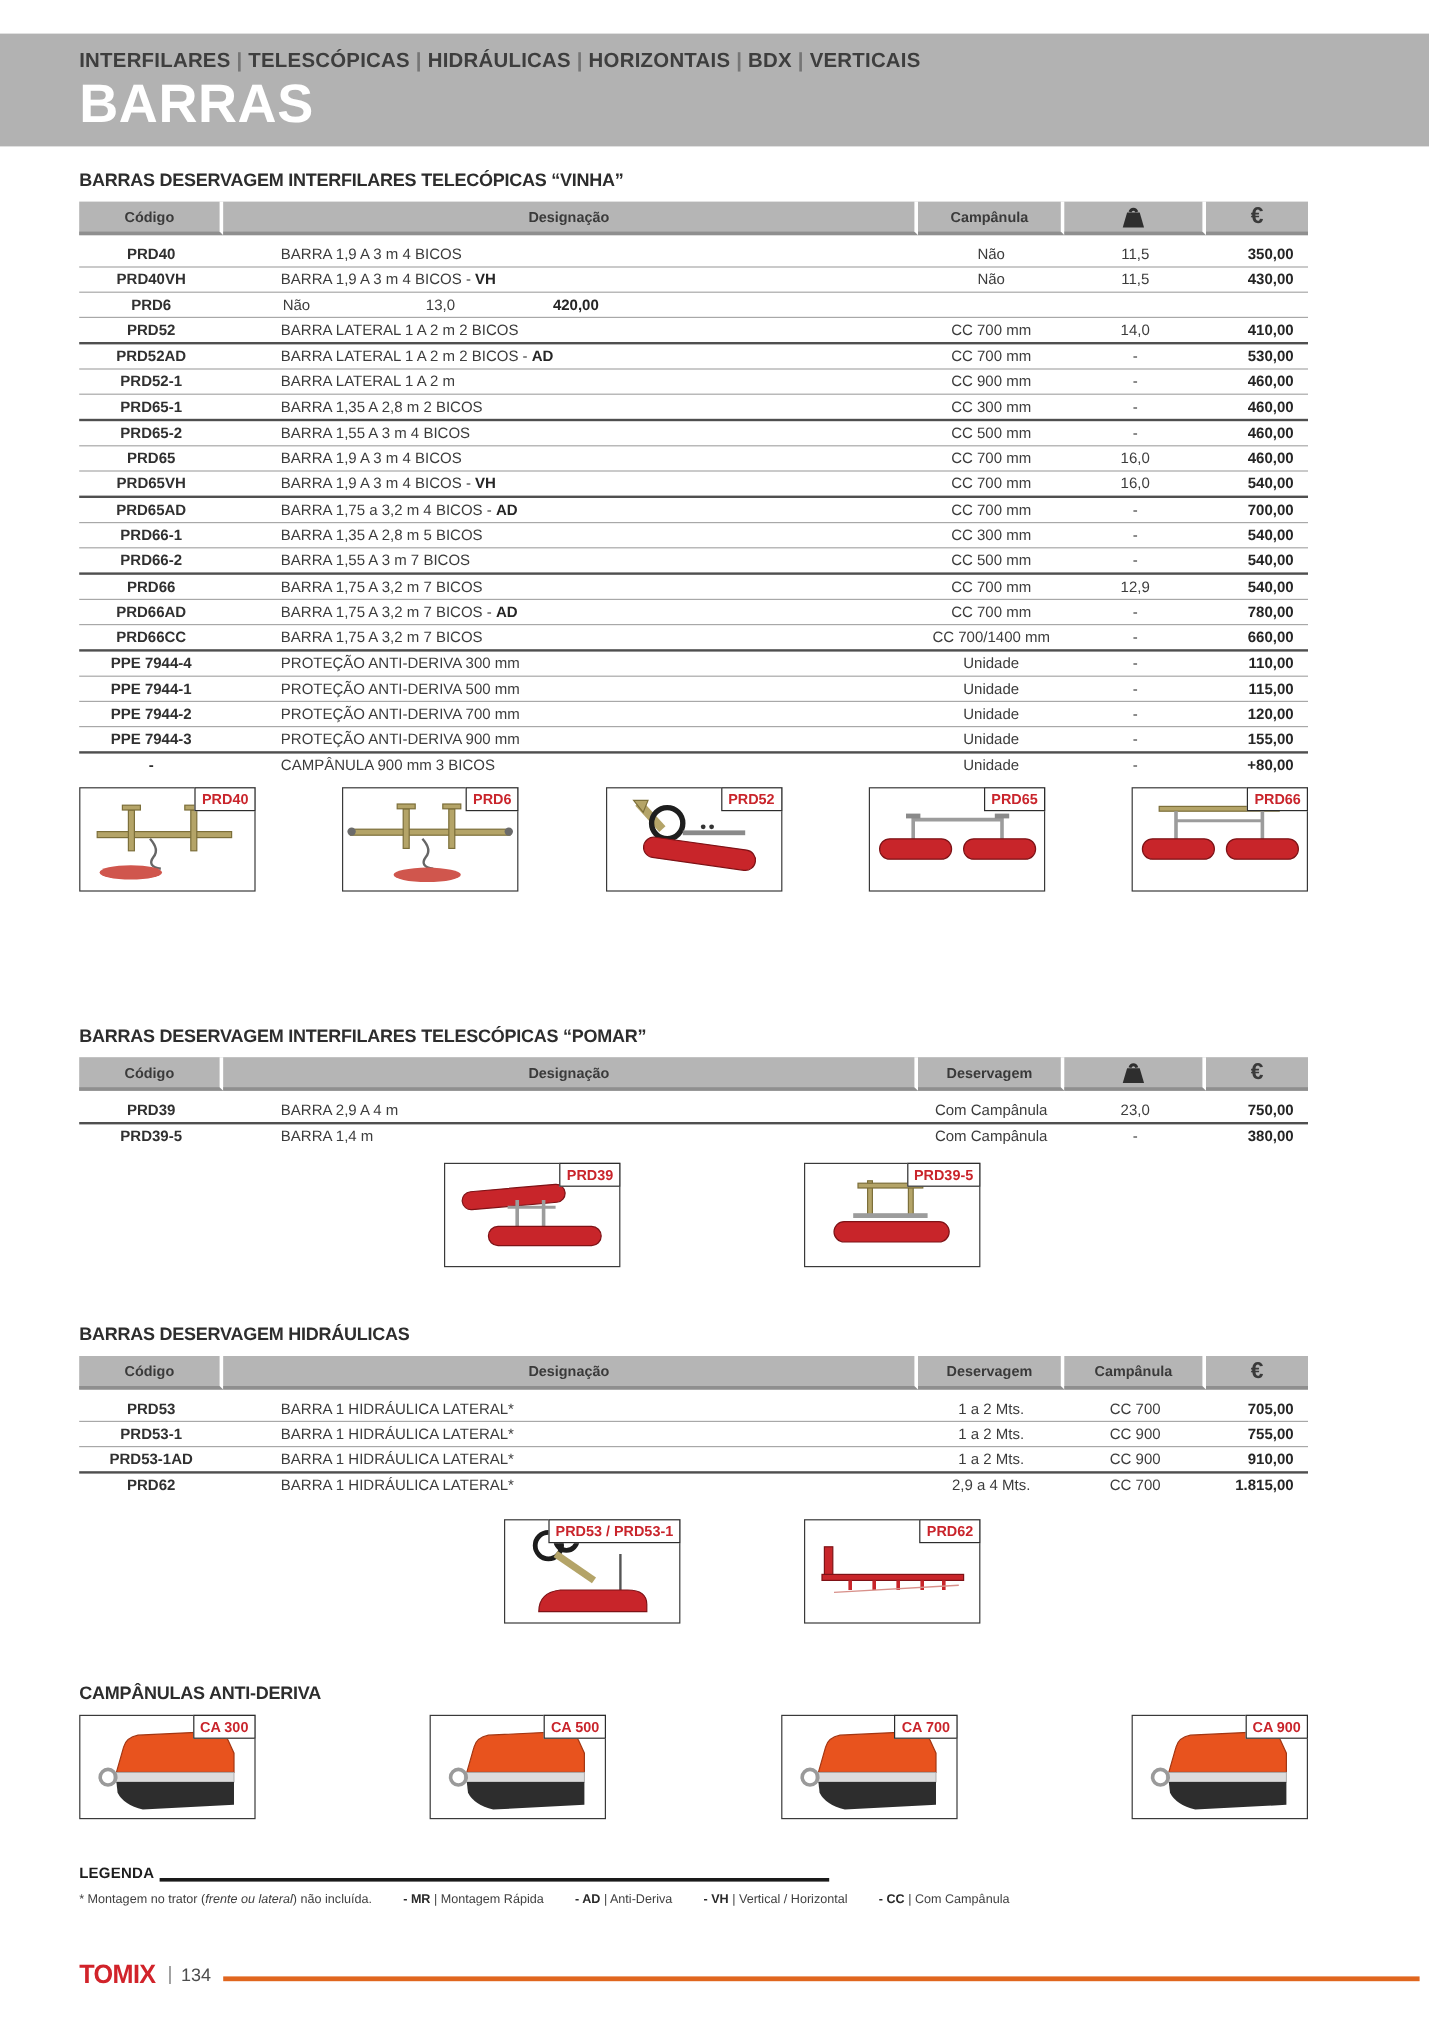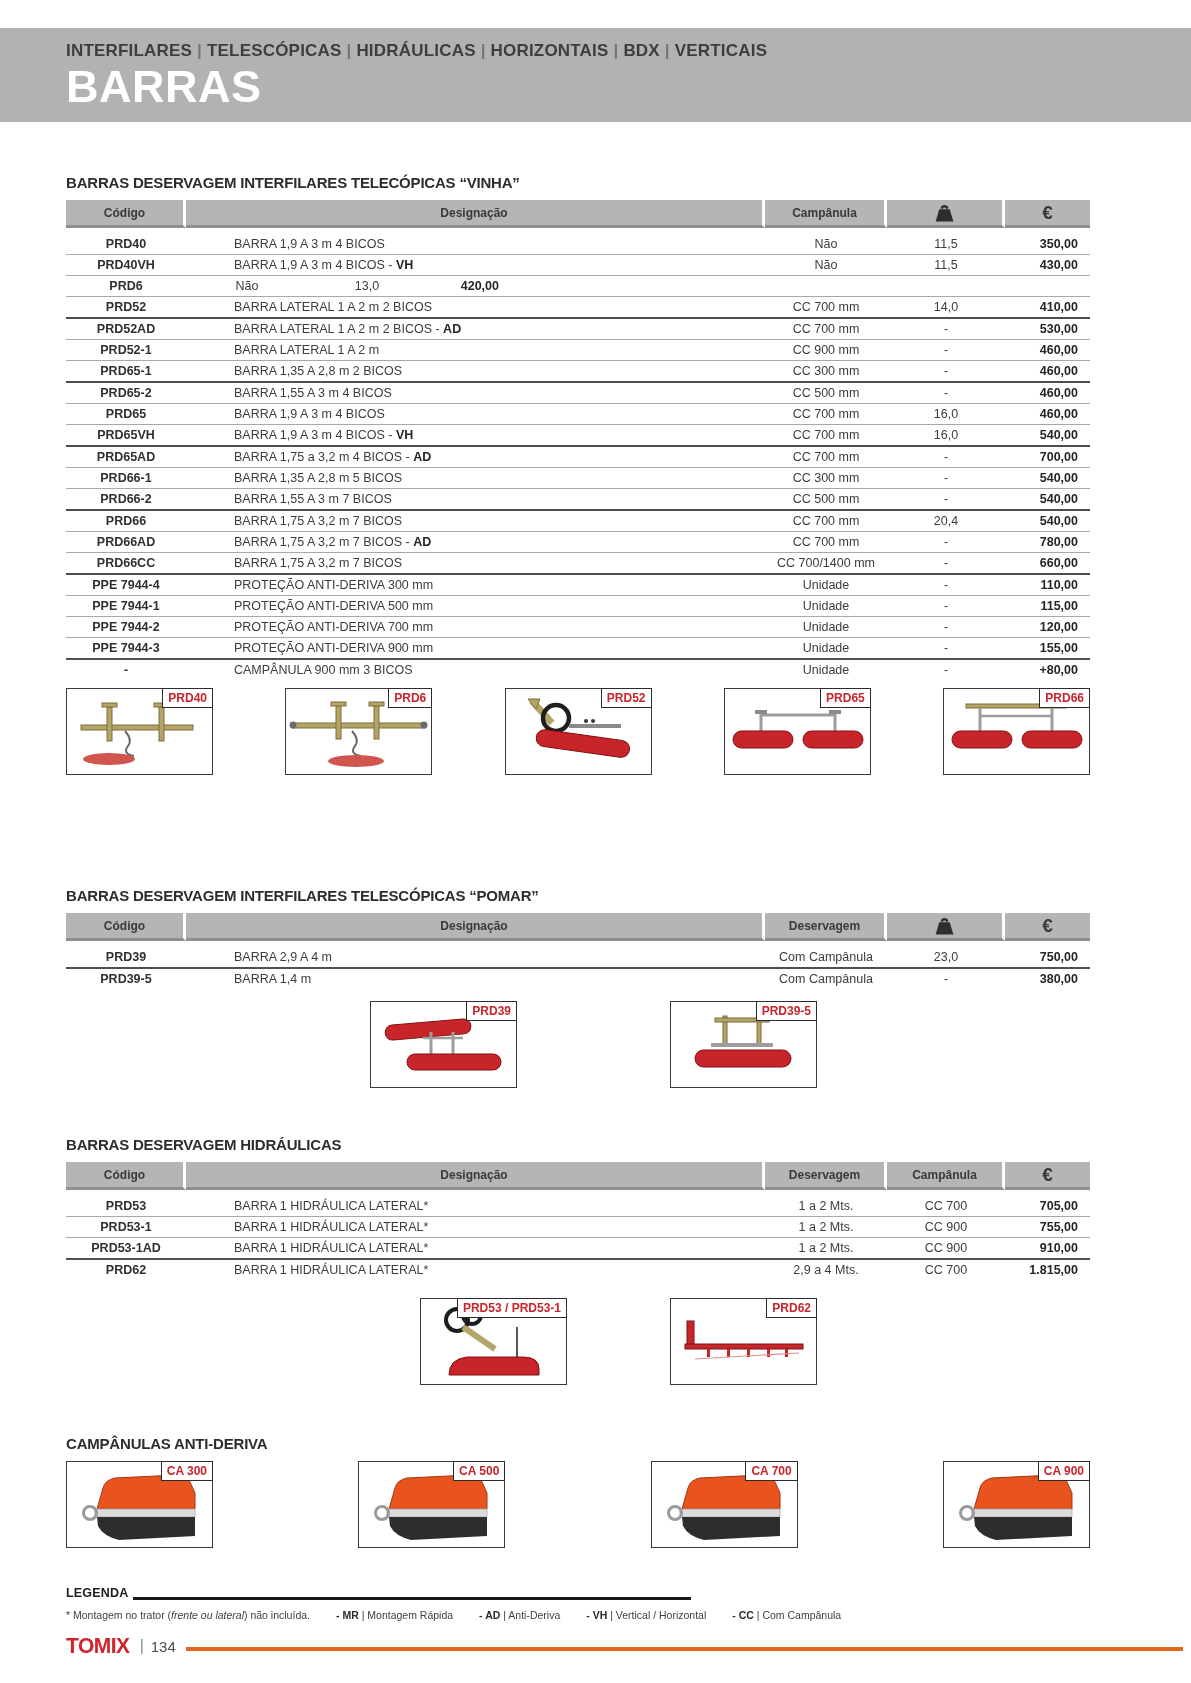--- a/index.html
+++ b/index.html
@@ -8,21 +8,21 @@
     font-family:"Liberation Sans", sans-serif;color:#3c3c3c;overflow:hidden;
   }
   
   .top-band{margin-top:28px;height:94px;background:var(--band,#b2b2b2);box-sizing:border-box;padding-left:66px;}
   .categories{padding-top:13px;font-size:17px;font-weight:bold;color:#3e3e3e;letter-spacing:.2px;}
   .categories .pipe{color:#757575;font-weight:bold;}
   .band-title{font-size:45px;font-weight:bold;color:#fff;line-height:1;margin-top:3px;letter-spacing:.5px;}
   
   .content{margin-left:66px;width:1058px;}
   .section-heading{font-size:15px;font-weight:bold;color:#2d2d2d;margin:0 0 9px 0;letter-spacing:-.2px;}
-  .sec1{margin-top:52px;}
+  .sec1{margin-top:20px;}
   .sec2{margin-top:112px;}
   .sec3{margin-top:48px;}
   .sec4{margin-top:50px;}
   
   .table{width:1024px;}
   .thead{display:flex;}
   .th{background:var(--hdr,#b5b5b5);height:28px;box-sizing:border-box;display:flex;align-items:center;justify-content:center;
       font-weight:bold;font-size:12px;color:#3a3a3a;border-bottom:3px solid #8f8f8f;border-right:3px solid #fff;}
   .th:last-child{border-right:none;}
   .euro{font-size:19px;font-weight:bold;}
@@ -188,21 +188,21 @@
             <div class="td c0">PRD66-2</div>
             <div class="td c1"><span>BARRA 1,55 A 3 m 7 BICOS</span></div>
             <div class="td c2">CC 500 mm</div>
             <div class="td c3">-</div>
             <div class="td c4">540,00</div>
           </div>
           <div class="tr">
             <div class="td c0">PRD66</div>
             <div class="td c1"><span>BARRA 1,75 A 3,2 m 7 BICOS</span></div>
             <div class="td c2">CC 700 mm</div>
-            <div class="td c3">20,4</div>
+            <div class="td c3">12,9</div>
             <div class="td c4">540,00</div>
           </div>
           <div class="tr">
             <div class="td c0">PRD66AD</div>
             <div class="td c1"><span>BARRA 1,75 A 3,2 m 7 BICOS - </span><b>AD</b></div>
             <div class="td c2">CC 700 mm</div>
             <div class="td c3">-</div>
             <div class="td c4">780,00</div>
           </div>
           <div class="tr thick">

